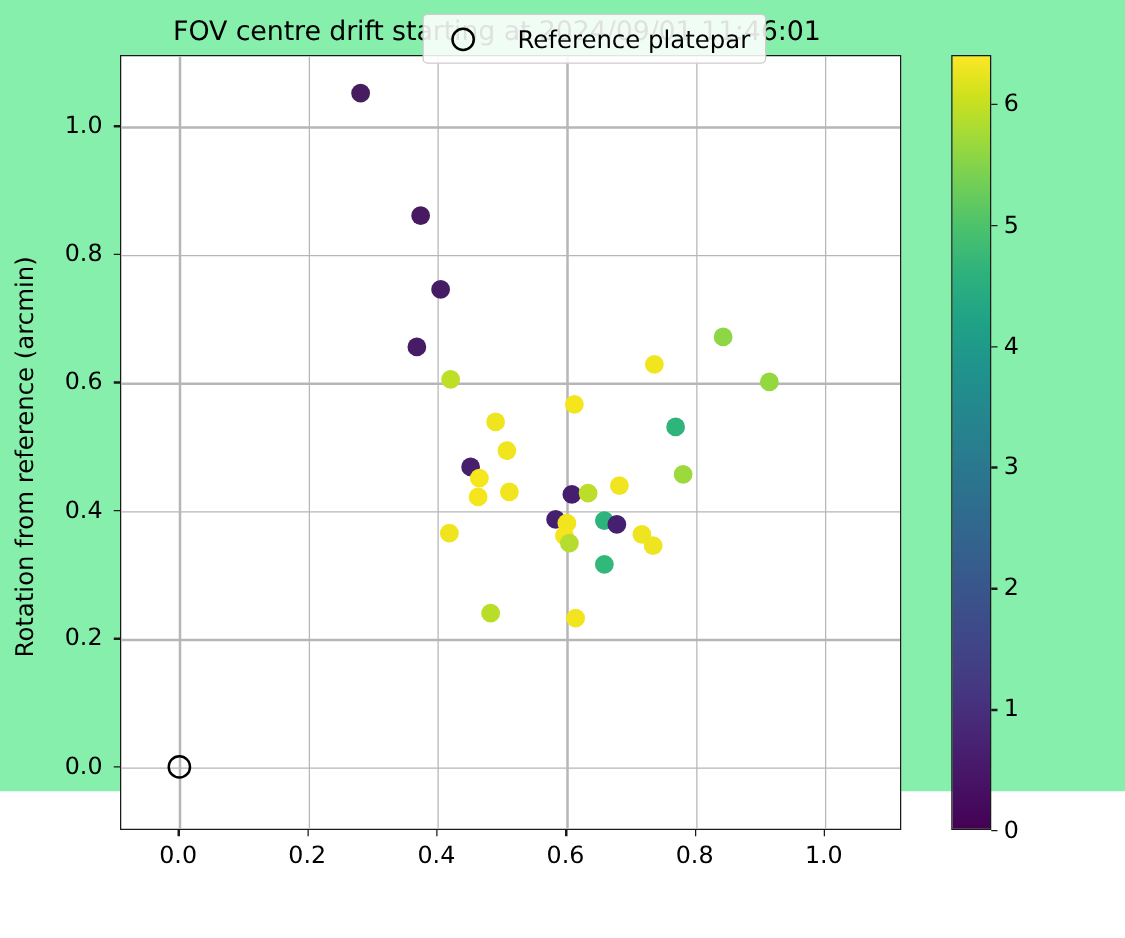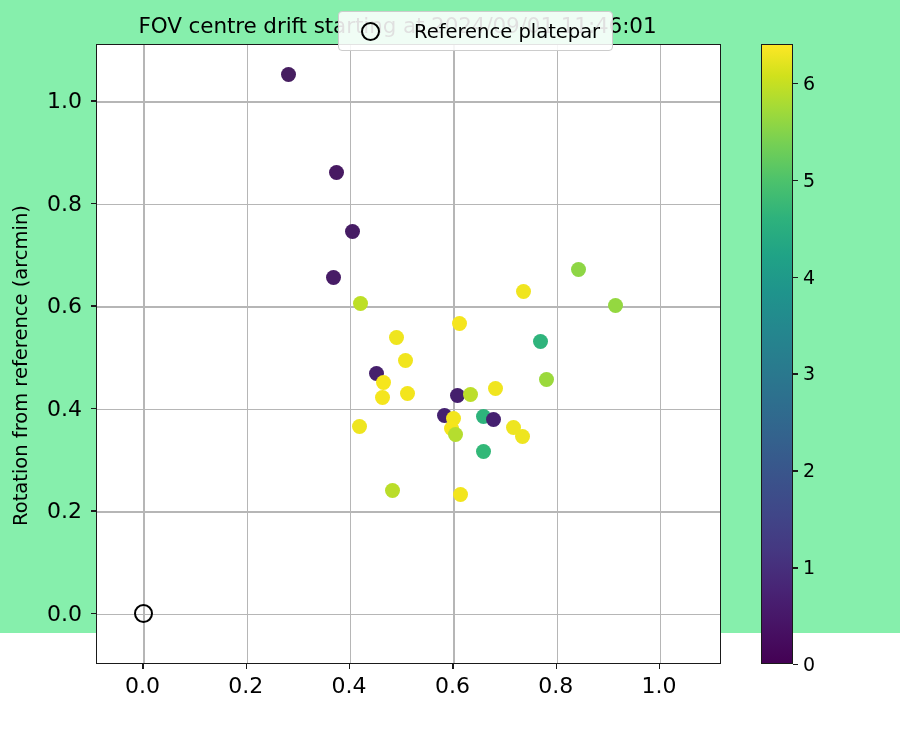--- a/index.html
+++ b/index.html
@@ -73,21 +73,21 @@
   }
   
   .tick-mark {
     position: absolute;
     background: #1a1a1a;
   }
   .tick-mark.x { width: 1.4px; height: 5px; top: 664px; }
   .tick-mark.y { height: 1.4px; width: 5px; left: 91px; }
   .tick-label {
     position: absolute;
-    font-size: 22px;
+    font-size: 19px;
     color: #000000;
     white-space: nowrap;
   }
   .tick-label.x { transform: translateX(-50%); top: 673px; }
   .tick-label.y { transform: translateY(-50%); text-align: right; width: 60px; left: 22px; }
 
   
   #xlabel {
     position: absolute;
     left: 96px;

